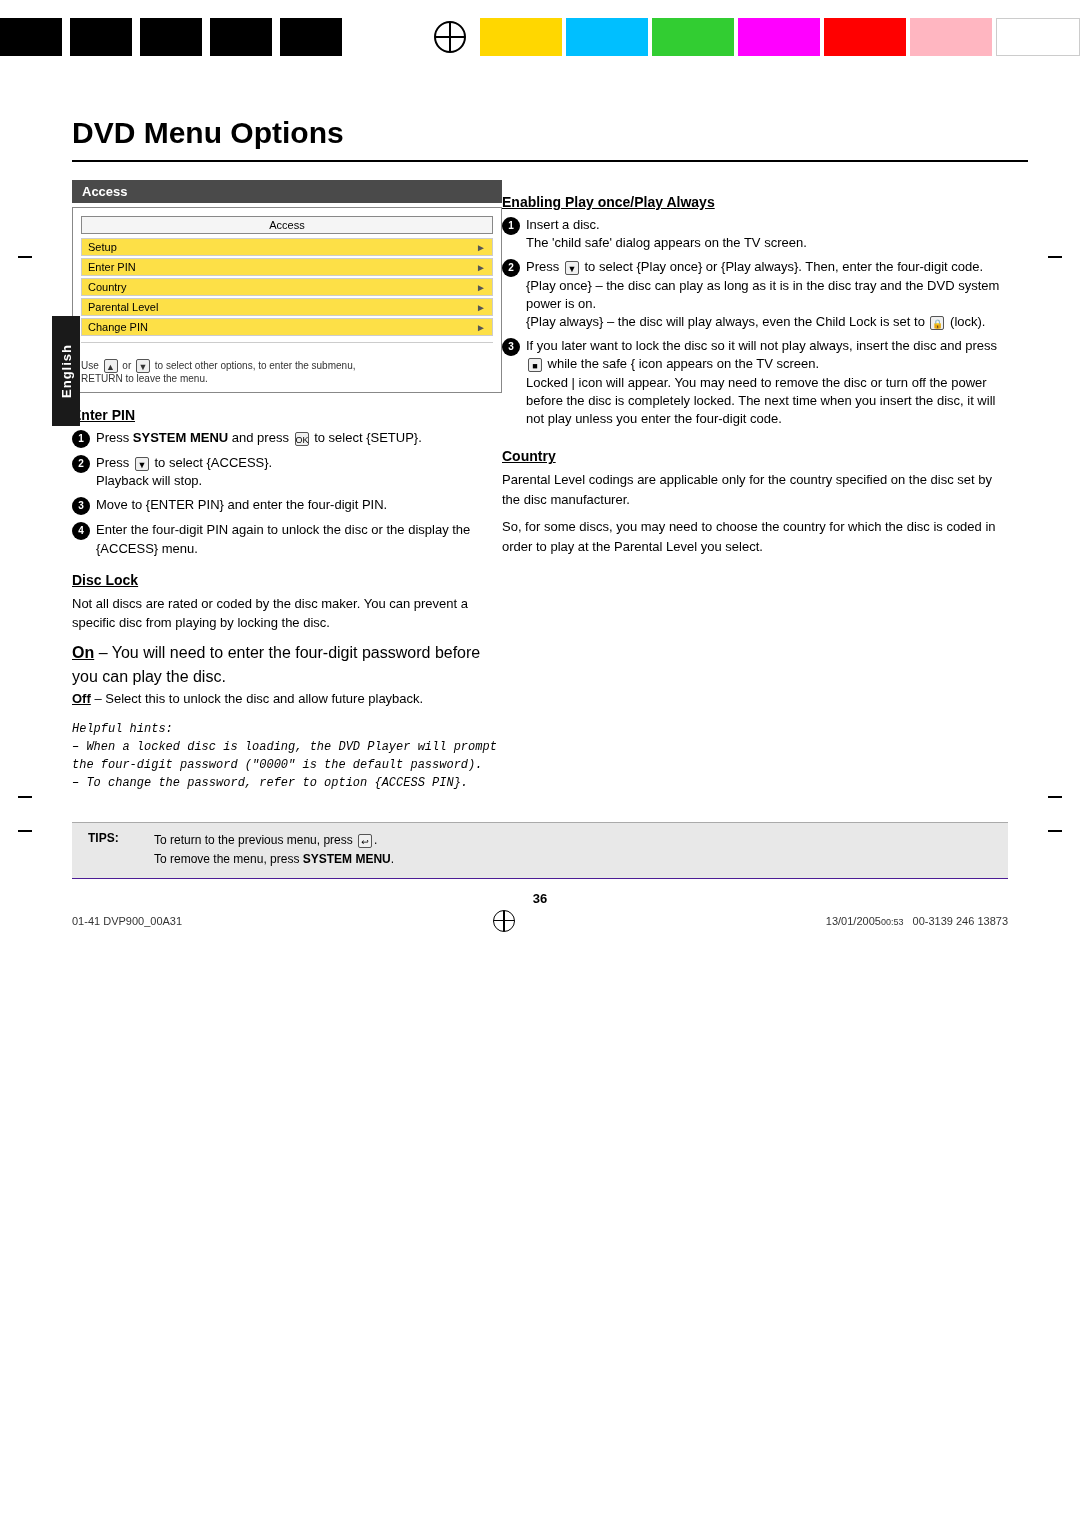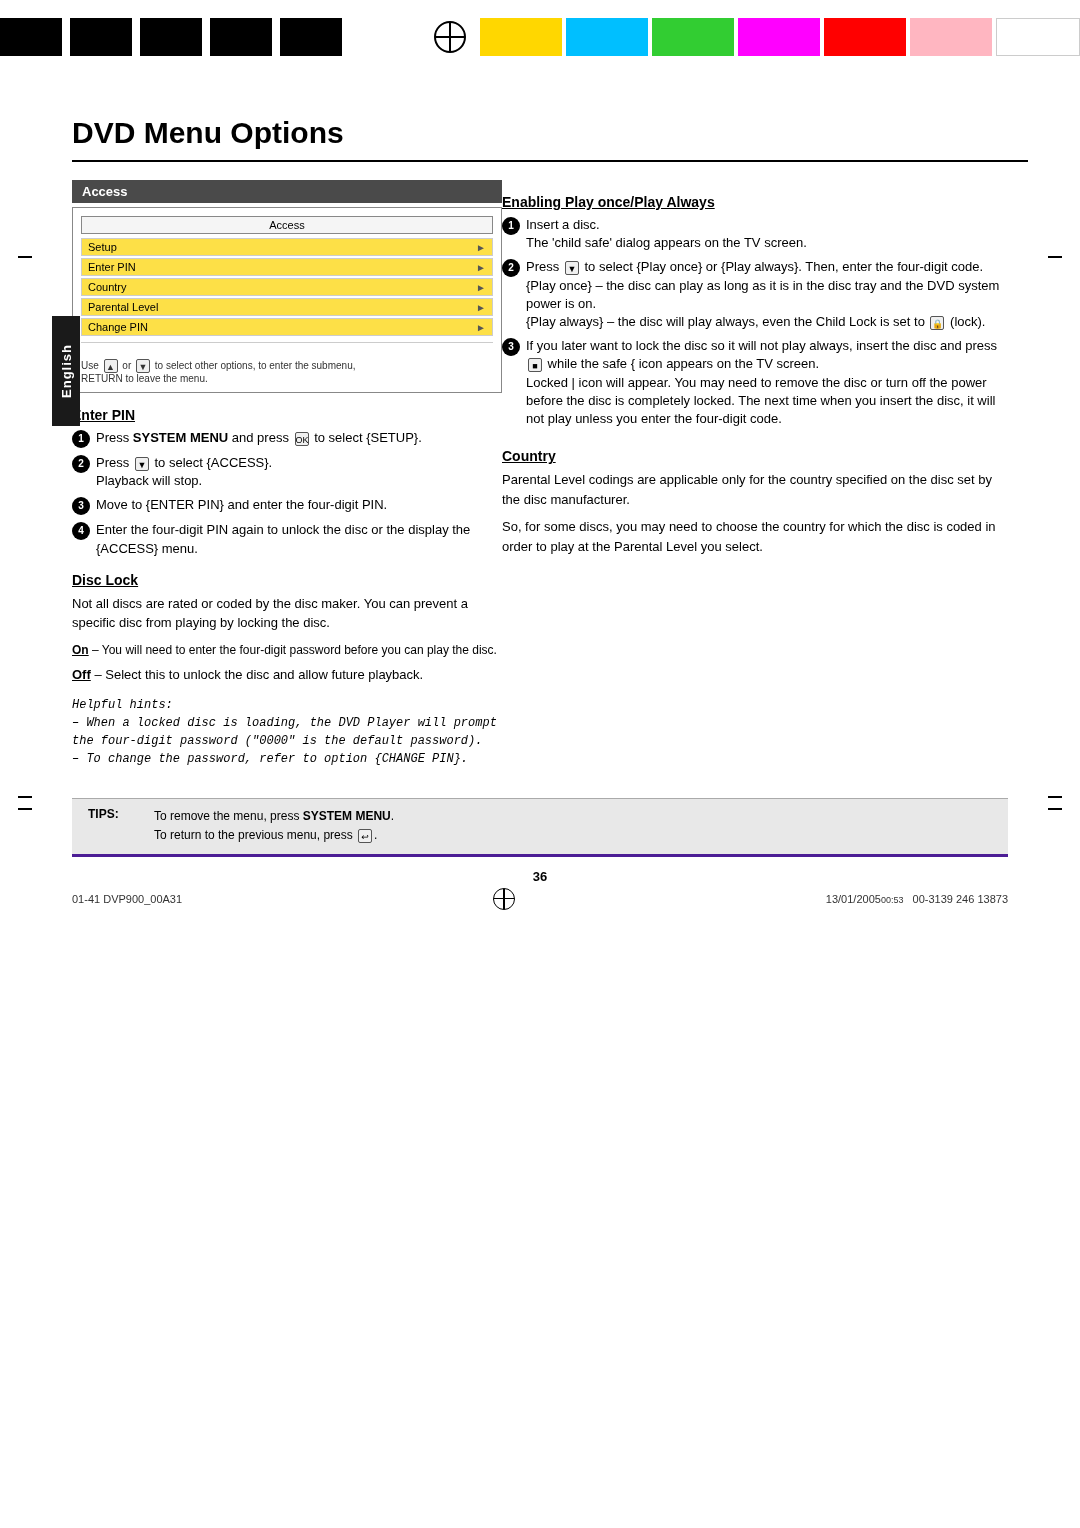--- a/index.html
+++ b/index.html
@@ -271,21 +271,21 @@
       font-size: 12px;
       font-style: italic;
       line-height: 1.5;
       font-family: Liberation Mono, monospace;
     }
 
     
     .tips-bar {
       background: #e8e8e8;
       border-top: 1px solid #aaa;
-      border-bottom: 3px solid #4c1d95;
+      border-bottom: 1px solid #4c1d95;
       margin: 30px 20px 0 20px;
       padding: 8px 16px;
       font-size: 12px;
       display: flex;
       gap: 16px;
     }
     .tips-label {
       font-weight: bold;
       flex: 0 0 50px;
     }
@@ -440,31 +440,31 @@
           <span>Move to {ENTER PIN} and enter the four-digit PIN.</span>
         </li>
         <li>
           <span class="num-circle">4</span>
           <span>Enter the four-digit PIN again to unlock the disc or the display the {ACCESS} menu.</span>
         </li>
       </ul>
 
       <div class="section-title"><span class="bold">Disc Lock</span></div>
       <p style="font-size:13px; line-height:1.5; margin-bottom:8px;">Not all discs are rated or coded by the disc maker. You can prevent a specific disc from playing by locking the disc.</p>
-      <p style="font-size:12px; line-height:1.5; margin-bottom:6px;">
+      <p style="font-size:16px; line-height:1.5; ">
         <span class="bold underline">On</span> – You will need to enter the four-digit password before you can play the disc.
       </p>
       <p style="font-size:13px; line-height:1.5; margin-bottom:10px;">
         <span class="bold underline">Off</span> – Select this to unlock the disc and allow future playback.
       </p>
 
       <div class="helpful-hints">
         <div>Helpful hints:</div>
         <div>– When a locked disc is loading, the DVD Player will prompt the four-digit password ("0000" is the default password).</div>
-        <div>– To change the password, refer to option {CHANGE PIN}.</div>
+        <div>– To change the password, refer to option {ACCESS PIN}.</div>
       </div>
     </div>
 
     <div class="col-right">
 
       <div class="section-title"><span class="bold">Enabling Play once/Play Always</span></div>
       <ul class="num-list">
         <li>
           <span class="num-circle">1</span>
           <span>Insert a disc.<br>The 'child safe' dialog appears on the TV screen.</span>
@@ -484,22 +484,22 @@
 
       <div class="section-title" style="margin-top:20px;"><span class="bold">Country</span></div>
       <p style="font-size:13px; line-height:1.5; margin-bottom:8px;">Parental Level codings are applicable only for the country specified on the disc set by the disc manufacturer.</p>
       <p style="font-size:13px; line-height:1.5;">So, for some discs, you may need to choose the country for which the disc is coded in order to play at the Parental Level you select.</p>
     </div>
   </div>
 
   <div class="tips-bar">
     <span class="tips-label">TIPS:</span>
     <div class="tips-content">
+      <div>To return to the previous menu, press <span class="btn-icon">↩</span>.</div>
       <div>To remove the menu, press <span class="bold">SYSTEM MENU</span>.</div>
-      <div>To return to the previous menu, press <span class="btn-icon">↩</span>.</div>
     </div>
   </div>
 
   <div class="page-number">36</div>
 
   <div class="page-footer">
     <span>01-41 DVP900_00A31</span>
     <div class="footer-crosshair"></div>
     <span>13/01/2005<span style="font-size:9px;">00:53</span>&nbsp;&nbsp;&nbsp;00-3139 246 13873</span>
   </div>

